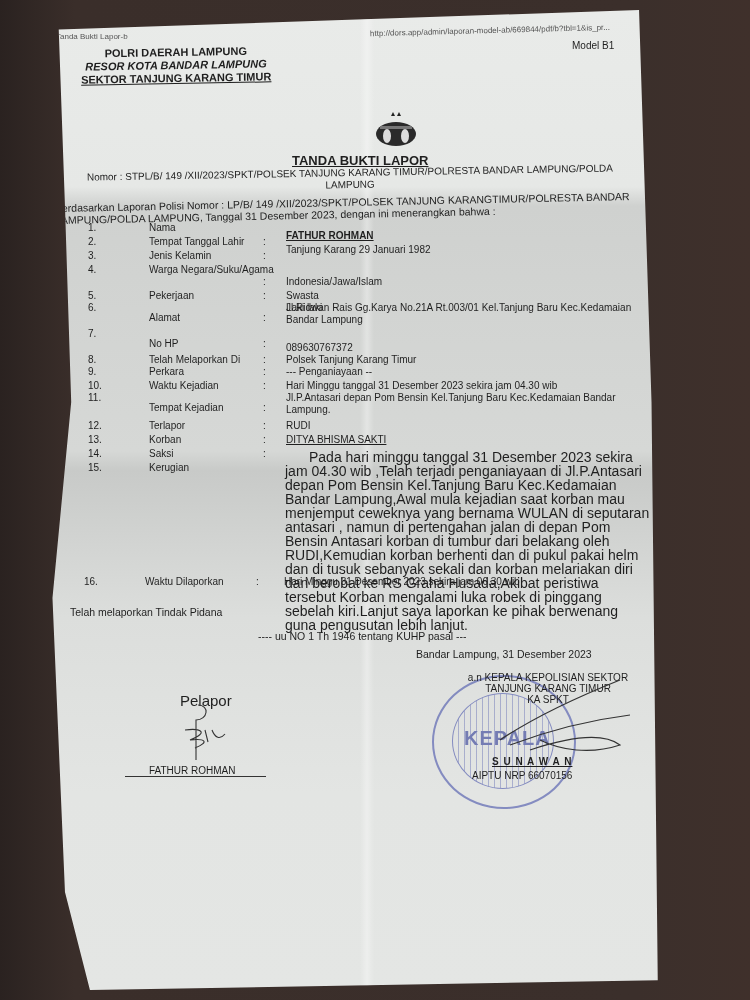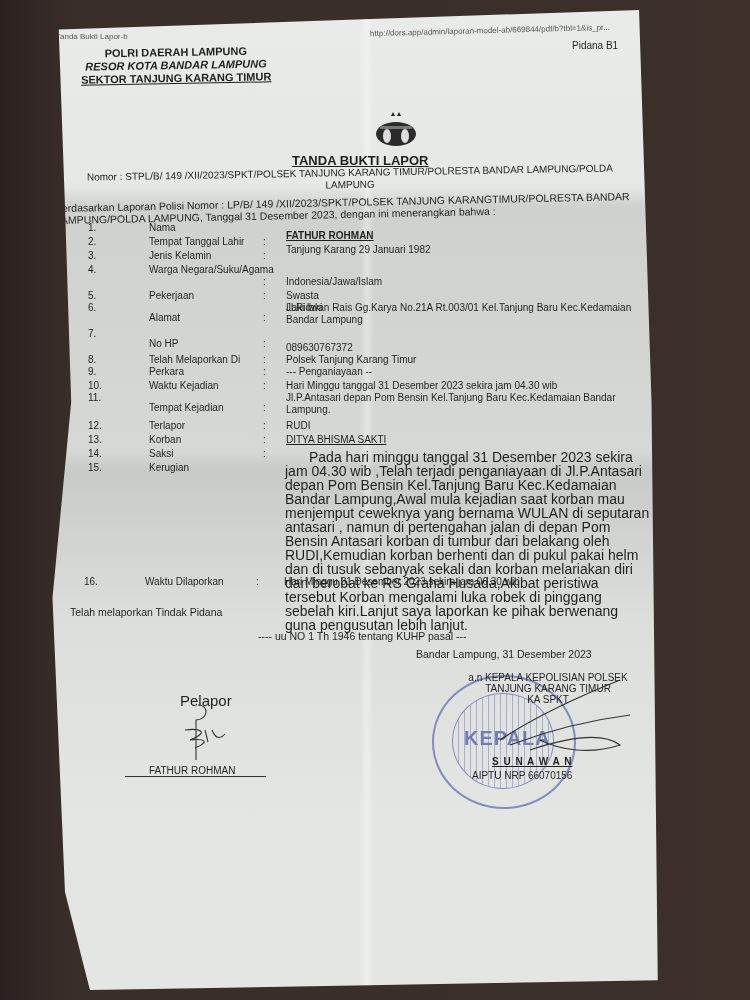--- a/index.html
+++ b/index.html
@@ -37,21 +37,21 @@
   .logo { position:absolute; left:332px; top:100px; width:48px; height:40px; }
 </style>
 </head>
 <body>
 
 <div class="paper">
   <div class="fold-v"></div>
 
   <div class="abs small" style="left:16px;top:22px;">Tanda Bukti Lapor-b</div>
   <div class="abs small" style="left:330px;top:16px;transform:rotate(-1.5deg);">http://dors.app/admin/laporan-model-ab/669844/pdf/b?tbl=1&amp;is_pr...</div>
-  <div class="abs" style="left:532px;top:30px;font-size:10px;">Pidana B1</div>
+  <div class="abs" style="left:532px;top:30px;font-size:10px;">Model B1</div>
 
   <div class="abs hdr" style="left:36px;top:36px;width:200px;transform:rotate(-1deg);">
     <div>POLRI DAERAH LAMPUNG</div>
     <div style="font-style:italic;">RESOR KOTA BANDAR LAMPUNG</div>
     <div class="u">SEKTOR TANJUNG KARANG TIMUR</div>
   </div>
 
   <svg class="logo" viewBox="0 0 48 40">
     <polygon points="19,6 21,2 23,6 19,6" fill="#222"></polygon>
     <polygon points="25,6 27,2 29,6 25,6" fill="#222"></polygon>
@@ -165,21 +165,21 @@
   <div class="abs" style="left:30px;top:596px;font-size:10.5px;">Telah melaporkan Tindak Pidana</div>
   <div class="abs" style="left:218px;top:620px;font-size:10.5px;">---- uu NO 1 Th 1946 tentang KUHP pasal ---</div>
   <div class="abs" style="left:376px;top:638px;font-size:10.5px;">Bandar Lampung, 31 Desember 2023</div>
 
   <div class="stamp">
     <div class="stamp-inner"></div>
     <div class="stamp-word">KEPALA</div>
   </div>
 
   <div class="abs" style="left:418px;top:662px;font-size:10px;text-align:center;width:180px;line-height:11px;">
-    <div>a.n KEPALA KEPOLISIAN POLSEK</div>
+    <div>a.n KEPALA KEPOLISIAN SEKTOR</div>
     <div>TANJUNG KARANG TIMUR</div>
     <div>KA SPKT</div>
   </div>
   <svg class="abs" style="left:430px;top:650px;" width="170" height="100">
     <path d="M30,80 C60,60 100,40 150,20 M40,85 C80,70 120,60 160,55 M60,90 C90,80 130,70 150,85 C120,95 90,90 70,80" stroke="#333" stroke-width="1.2" fill="none"></path>
   </svg>
   <div class="abs u" style="left:452px;top:746px;font-size:10px;font-weight:bold;letter-spacing:1px;">S U N A W A N</div>
   <div class="abs" style="left:432px;top:760px;font-size:10px;">AIPTU NRP 66070156</div>
 
   <div class="abs" style="left:140px;top:682px;font-size:15px;">Pelapor</div>

